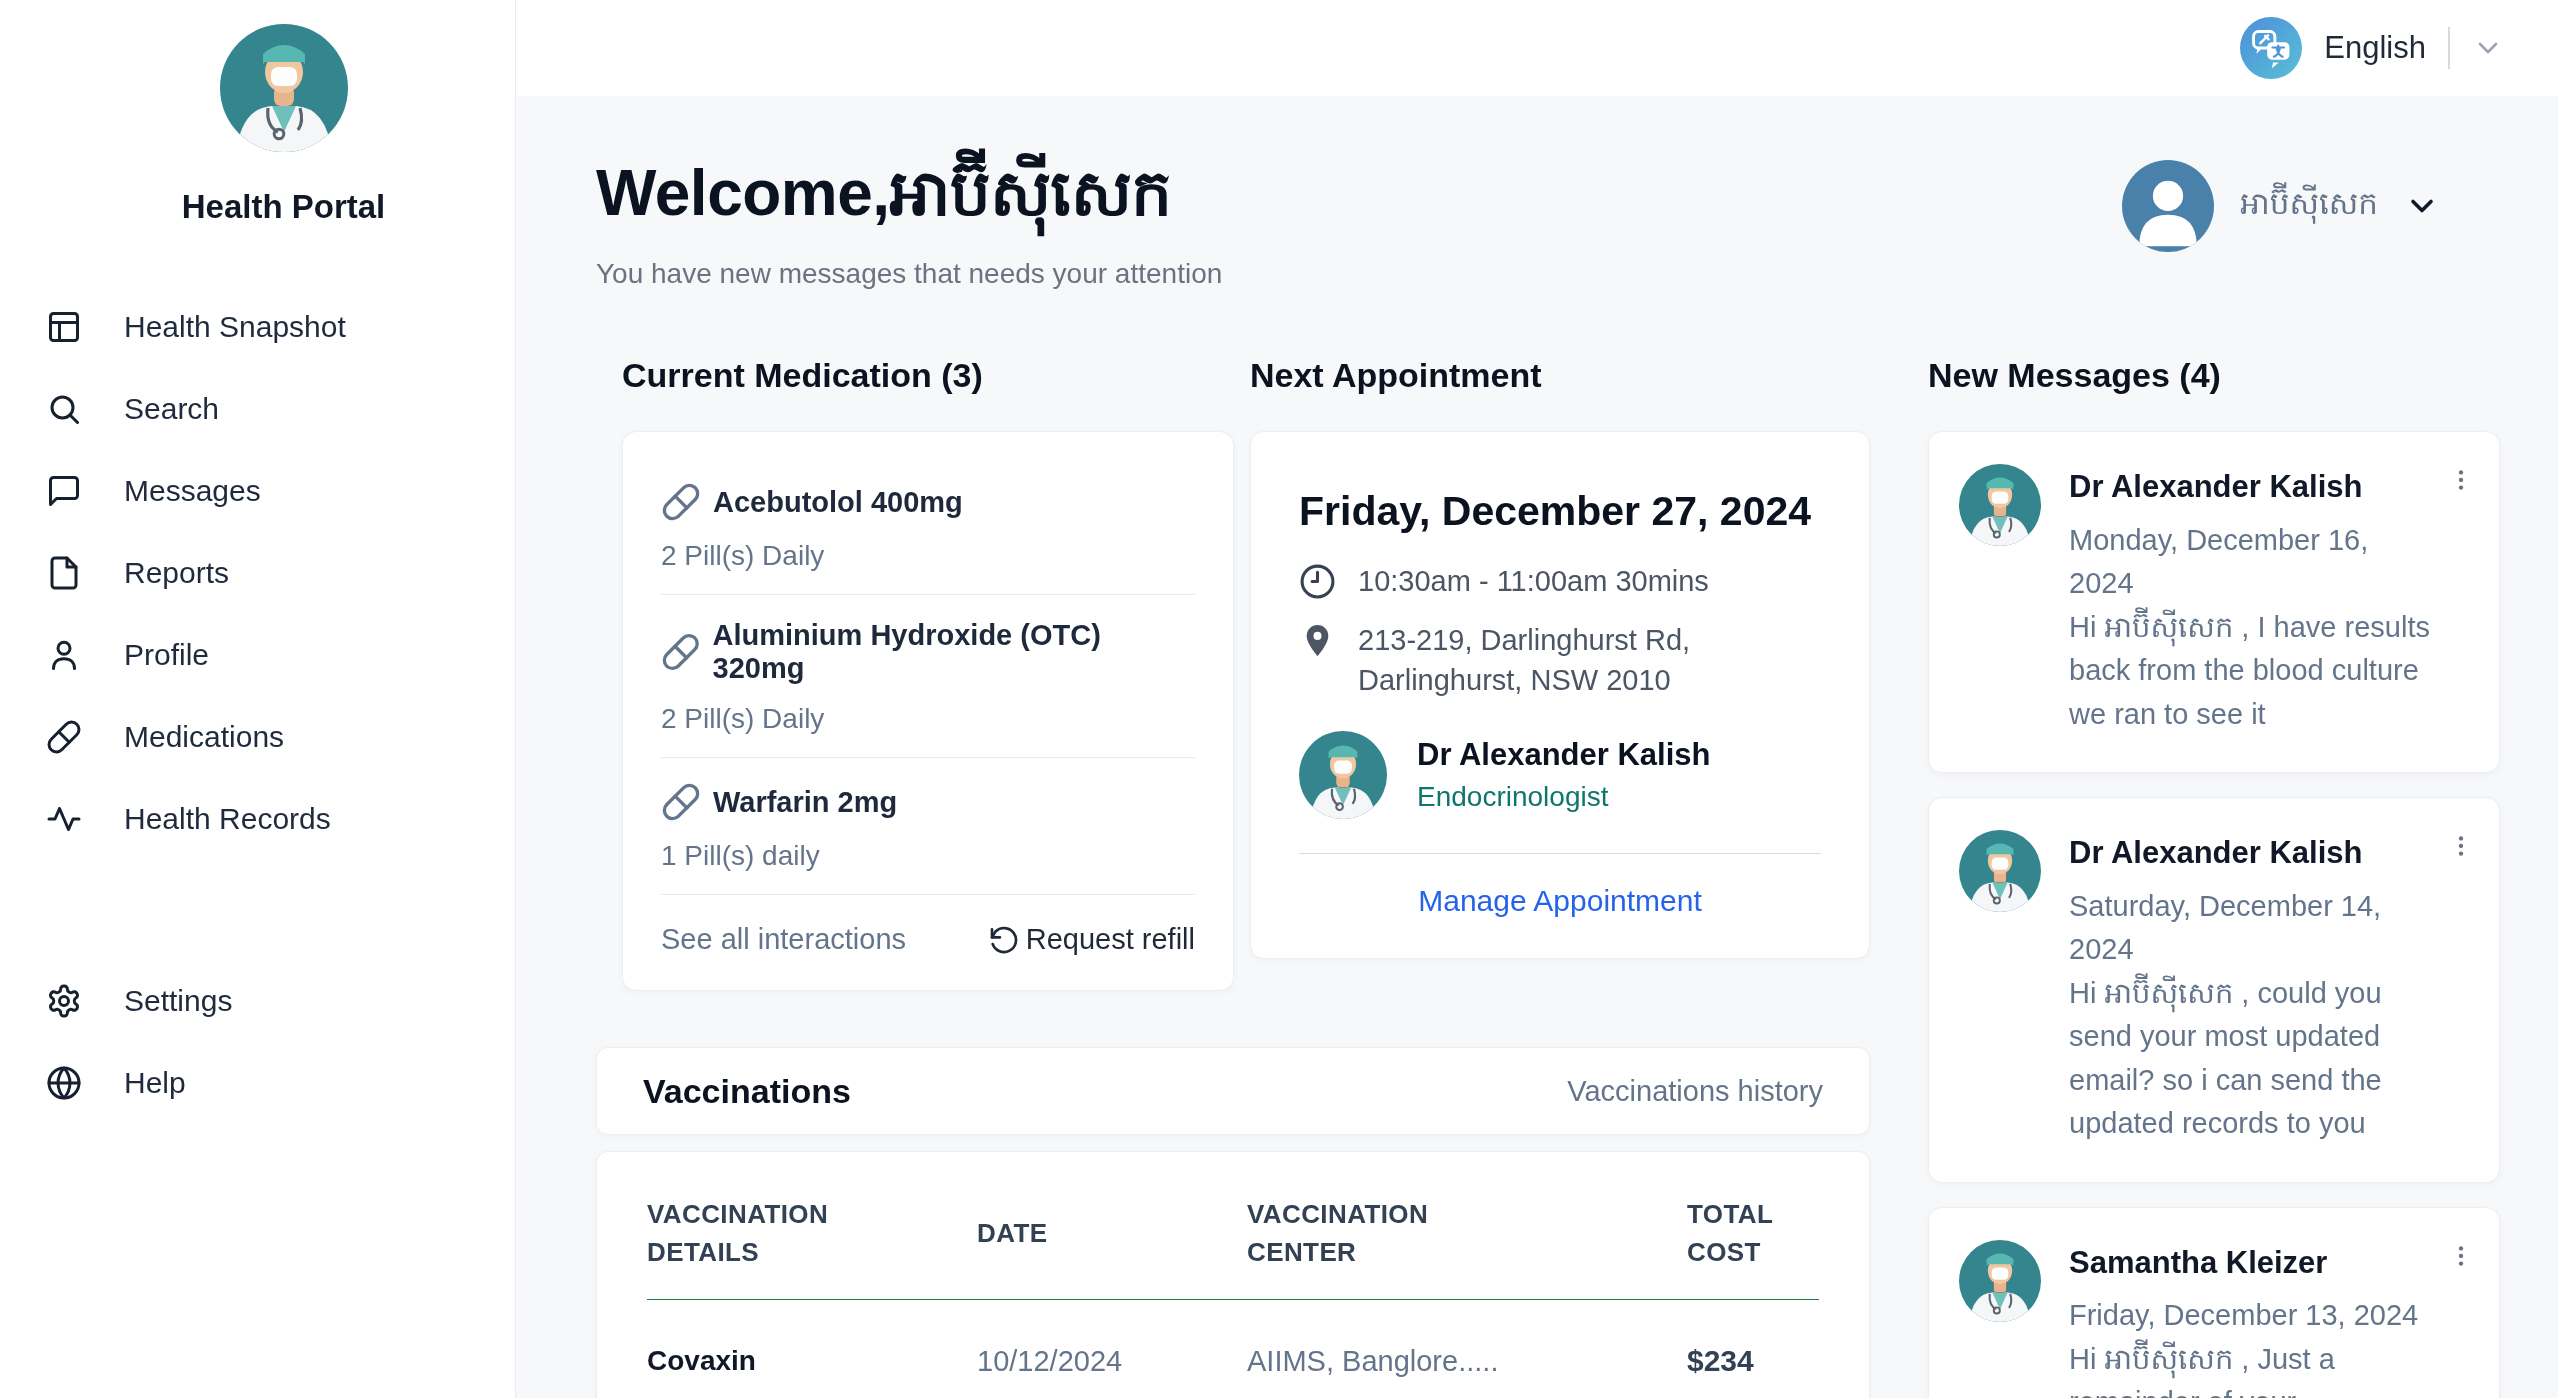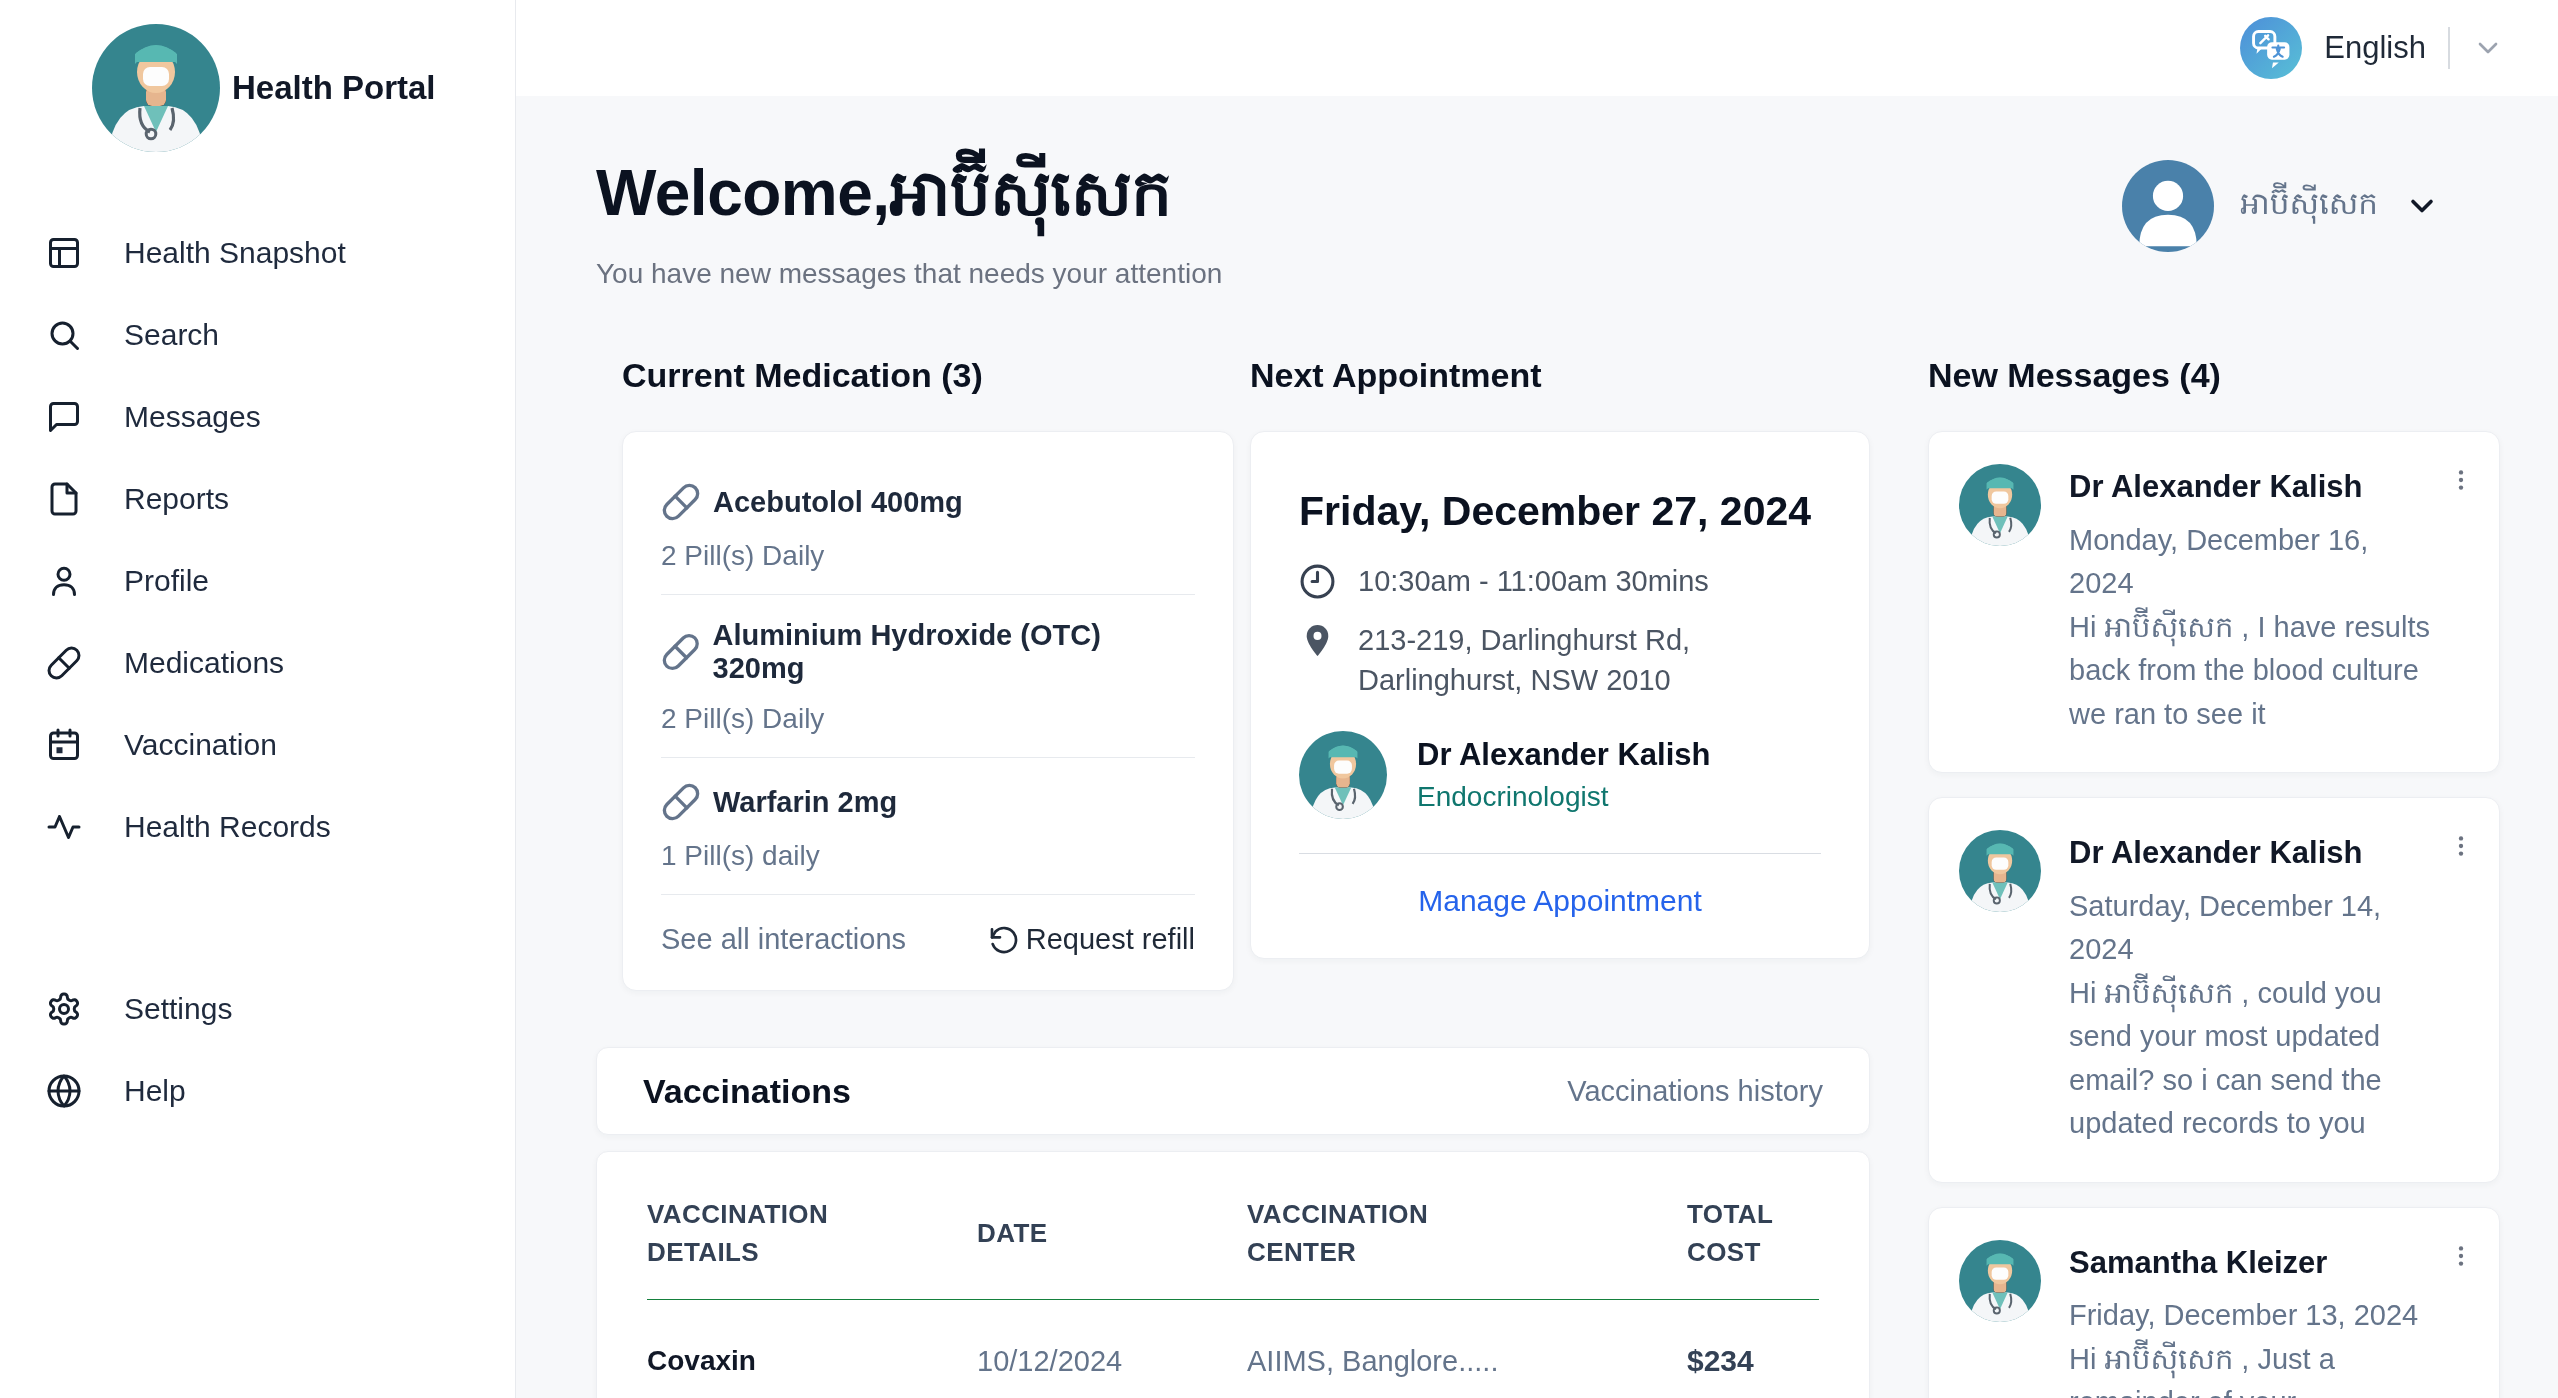--- a/index.html
+++ b/index.html
@@ -19,21 +19,21 @@
   .lang { display:flex; align-items:center; gap:22px; cursor:pointer; }
   .lang-circle { width:62px; height:62px; }
   .lang-label { font-size:31px; color:#1f2937; }
   .lang-divider { width:2px; height:42px; background:#d7dbe0; }
 
   
   .sidebar {
     position:absolute; left:0; top:0; bottom:0; width:516px; background:#fff;
     border-right:1px solid #e8eaee; z-index:2; padding-top:24px;
   }
-  .brand { display:flex; align-items:center; gap:12px; padding:0 40px 30px 92px; }
+  .brand { display:flex; align-items:center; gap:36px; padding:0 40px 30px 92px;flex-direction:column; }
   .brand-logo { width:128px; height:128px; }
   .brand-name { font-size:33px; font-weight:700; color:#111827; }
   .nav { margin-top:30px; }
   .nav-item {
     display:flex; align-items:center; gap:42px; padding:23px 40px 23px 46px;
     color:#1f2a3d; cursor:pointer;
   }
   .nav-item svg { width:36px; height:36px; stroke:#16202e; }
   .nav-label { font-size:30px; }
   .nav-gap { height:100px; }
@@ -198,28 +198,20 @@
     </div>
     <div class="nav-item">
       <svg viewBox="0 0 24 24" fill="none" stroke-width="2" stroke-linecap="round" stroke-linejoin="round">
           <path d="M10.5 20.5l10-10a4.95 4.95 0 1 0-7-7l-10 10a4.95 4.95 0 1 0 7 7Z"></path>
           <path d="M8.5 8.5l7 7"></path>
         </svg>
       <span class="nav-label">Medications</span>
     </div>
     <div class="nav-item">
       <svg viewBox="0 0 24 24" fill="none" stroke-width="2" stroke-linecap="round" stroke-linejoin="round">
-          <rect x="3" y="4" width="18" height="17" rx="2"></rect>
-          <path d="M16 2v4M8 2v4M3 10h18"></path>
-          <rect x="7" y="13.5" width="4" height="4" fill="currentColor" stroke="none"></rect>
-        </svg>
-      <span class="nav-label">Vaccination</span>
-    </div>
-    <div class="nav-item">
-      <svg viewBox="0 0 24 24" fill="none" stroke-width="2" stroke-linecap="round" stroke-linejoin="round">
           <path d="M22 12h-4l-3 7-6-14-3 7H2"></path>
         </svg>
       <span class="nav-label">Health Records</span>
     </div>
     <div class="nav-gap"></div>
     <div class="nav-item">
       <svg viewBox="0 0 24 24" fill="none" stroke-width="2" stroke-linecap="round" stroke-linejoin="round">
           <path d="M12.22 2h-.44a2 2 0 0 0-2 2v.18a2 2 0 0 1-1 1.73l-.43.25a2 2 0 0 1-2 0l-.15-.08a2 2 0 0 0-2.73.73l-.22.38a2 2 0 0 0 .73 2.73l.15.1a2 2 0 0 1 1 1.72v.51a2 2 0 0 1-1 1.74l-.15.09a2 2 0 0 0-.73 2.73l.22.38a2 2 0 0 0 2.73.73l.15-.08a2 2 0 0 1 2 0l.43.25a2 2 0 0 1 1 1.73V20a2 2 0 0 0 2 2h.44a2 2 0 0 0 2-2v-.18a2 2 0 0 1 1-1.73l.43-.25a2 2 0 0 1 2 0l.15.08a2 2 0 0 0 2.73-.73l.22-.39a2 2 0 0 0-.73-2.73l-.15-.08a2 2 0 0 1-1-1.74v-.5a2 2 0 0 1 1-1.74l.15-.09a2 2 0 0 0 .73-2.73l-.22-.38a2 2 0 0 0-2.73-.73l-.15.08a2 2 0 0 1-2 0l-.43-.25a2 2 0 0 1-1-1.73V4a2 2 0 0 0-2-2z"></path>
           <circle cx="12" cy="12" r="3"></circle>
         </svg>

